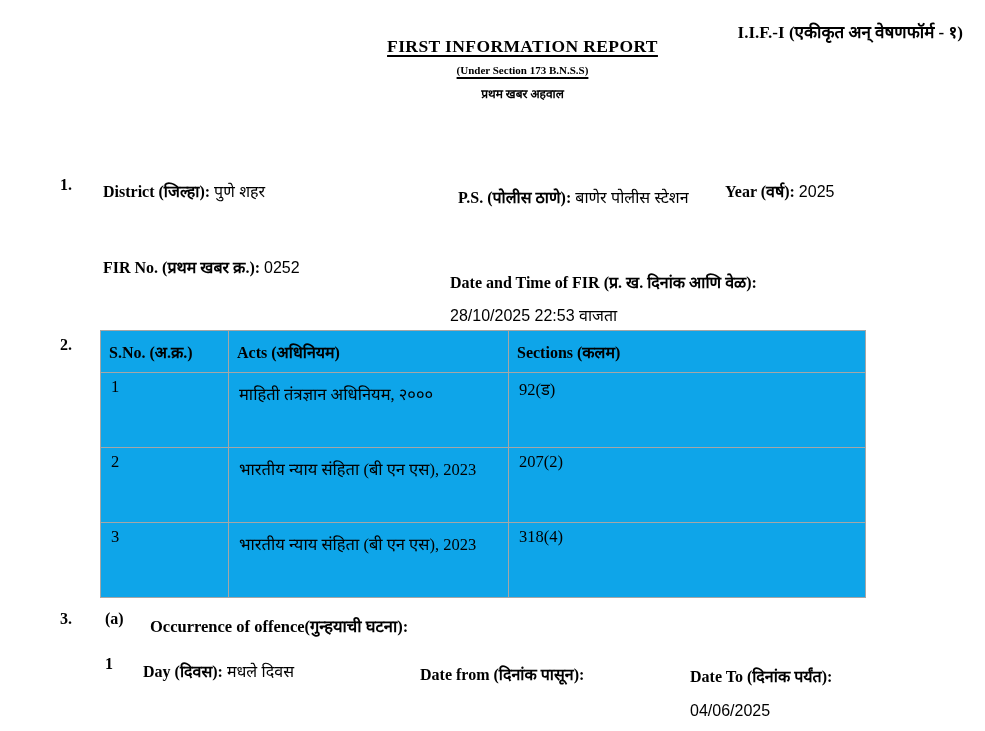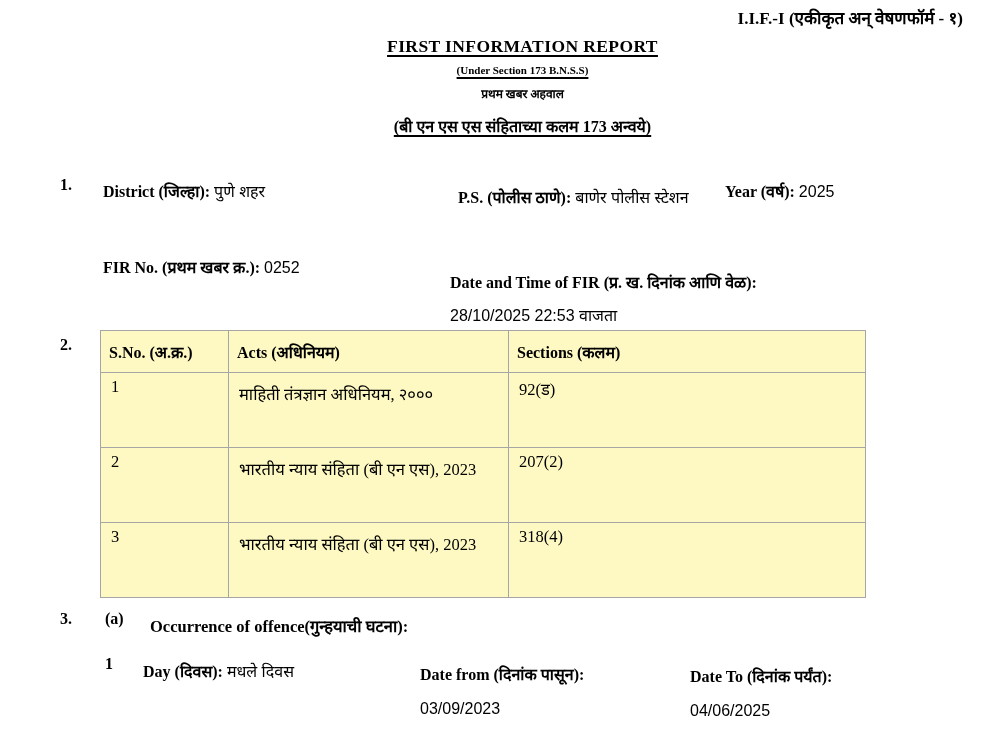--- a/index.html
+++ b/index.html
@@ -11,21 +11,21 @@
     background: #ffffff;
     color: #000000;
     overflow: hidden;
     font-family: "Liberation Serif", "DejaVu Serif", serif;
   }
   .abs { position: absolute; }
   .serif { font-family: "Liberation Serif", "DejaVu Serif", serif; }
   .u { text-decoration: underline; text-decoration-thickness: 1.5px; text-underline-offset: 3px; }
 
   .form-code {
-    top: 6px; right: 22px;
+    top: 20px; right: 22px;
     font-size: 17px; font-weight: bold;
   }
   .title-block {
     top: 36px; left: 60px; right: 0;
     text-align: center;
   }
   .fir-title   { font-size: 17.5px; font-weight: bold; letter-spacing: .4px; }
   .fir-sub     { font-size: 11px; font-weight: bold; margin-top: 7px; }
   .fir-title-mr{ font-size: 12px;   font-weight: bold; margin-top: 9px; }
   .fir-sub-mr  { font-size: 16px;   font-weight: bold; margin-top: 13px; }
@@ -34,21 +34,21 @@
   .lbl     { font-size: 16px; font-weight: bold; }
   .val     { font-size: 16px; font-weight: normal; font-family: "Liberation Sans", "DejaVu Sans", sans-serif; }
 
   .ps-block { width: 280px; line-height: 36px; margin-left: 8px; }
   .dt-block { width: 440px; line-height: 33px; }
 
   table.acts {
     border-collapse: collapse;
     table-layout: fixed;
     width: 765px;
-    background: #fef9c3;
+    background: #0ea5e9;
   }
   table.acts td, table.acts th {
     border: 1px solid #a6a6a6;
     vertical-align: top;
     text-align: left;
   }
   table.acts th {
     height: 42px;
     vertical-align: middle;
     padding: 2px 8px;
@@ -66,21 +66,20 @@
 <body>
 
 <div class="page">
 
   <div class="abs form-code serif">I.I.F.-I (एकीकृत अन् वेषणफॉर्म - १)</div>
 
   <div class="abs title-block">
     <div class="fir-title u serif">FIRST INFORMATION REPORT</div>
     <div class="fir-sub u serif">(Under Section 173 B.N.S.S)</div>
     <div class="fir-title-mr">प्रथम खबर अहवाल</div>
-    <div class="fir-sub-mr u">(बी एन एस एस संहिताच्या कलम 173 अन्वये)</div>
   </div>
 
   <div class="abs sec-num serif" style="left:60px; top:176px;">1.</div>
 
   <div class="abs" style="left:103px; top:180px;">
     <span class="lbl serif">District (जिल्हा):</span>
     <span class="val">पुणे शहर</span>
   </div>
 
   <div class="abs ps-block" style="left:450px; top:180px;">
@@ -143,21 +142,20 @@
 
   <div class="abs sec-num serif" style="left:105px; top:655px;">1</div>
 
   <div class="abs" style="left:143px; top:660px;">
     <span class="lbl serif">Day (दिवस):</span>
     <span class="val">मधले दिवस</span>
   </div>
 
   <div class="abs" style="left:420px; top:658px; line-height:34px; width:250px;">
     <div class="lbl serif">Date from (दिनांक पासून):</div>
-    <div class="val">03/09/2023</div>
   </div>
 
   <div class="abs" style="left:690px; top:660px; line-height:34px; width:250px;">
     <div class="lbl serif">Date To (दिनांक पर्यंत):</div>
     <div class="val">04/06/2025</div>
   </div>
 
 </div>
 
 </body></html>

